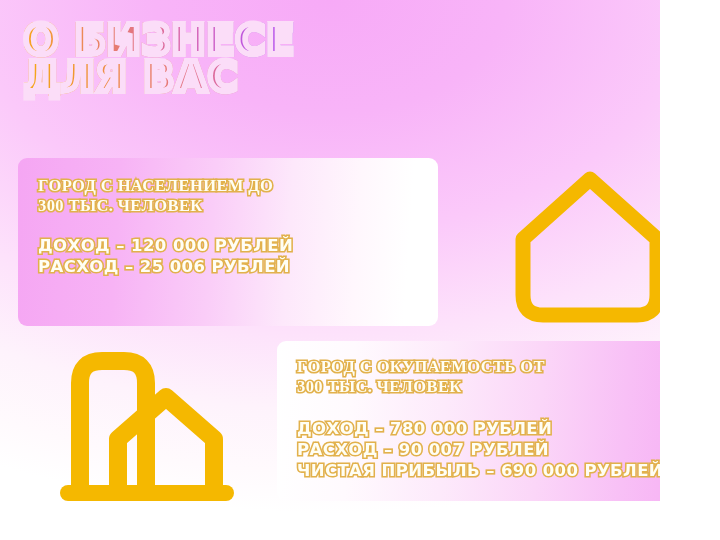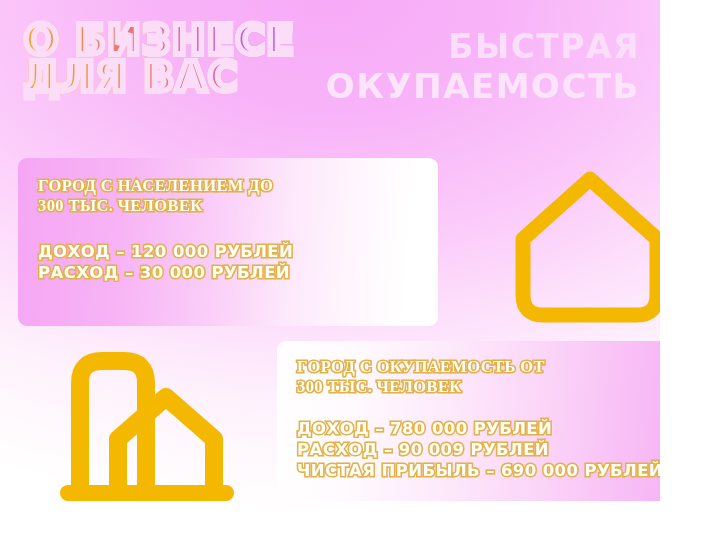--- a/index.html
+++ b/index.html
@@ -106,21 +106,21 @@
     font-weight: 700;
     font-size: 16.5px;
     letter-spacing: 0.4px;
     line-height: 1.22;
     color: #FFFEF4;
     -webkit-text-stroke: 3.2px #E2B14C;
     paint-order: stroke fill;
     white-space: nowrap;
   }
   .card-stats {
-    margin-top: 26px;
+    margin-top: 20px;
   }
   .card-2 .card-stats {
     margin-top: 22px;
   }
   .stat-line {
     display: block;
     font-family: "DejaVu Sans", sans-serif;
     font-weight: 700;
     font-size: 16.5px;
     letter-spacing: 0.4px;
@@ -176,44 +176,40 @@
 </head>
 <body>
 
 <div id="poster">
 
   <div class="headline">
     <span class="hl-line l1">О БИЗНЕСЕ</span>
     <span class="hl-line l2">ДЛЯ ВАС</span>
   </div>
 
-  <div class="subheading">
-    <span class="sh-line s1">БЫСТРАЯ</span>
-    <span class="sh-line s2">ОКУПАЕМОСТЬ</span>
-  </div>
 
   <div class="card card-1">
     <div class="card-title">
       <span>ГОРОД С НАСЕЛЕНИЕМ ДО</span><br>
       <span>300 ТЫС. ЧЕЛОВЕК</span>
     </div>
     <div class="card-stats">
       <span class="stat-line">ДОХОД – 120 000 РУБЛЕЙ</span>
-      <span class="stat-line">РАСХОД – 30 000 РУБЛЕЙ</span>
+      <span class="stat-line">РАСХОД – 25 006 РУБЛЕЙ</span>
     </div>
   </div>
 
   <div class="card card-2">
     <div class="card-title">
       <span>ГОРОД С ОКУПАЕМОСТЬ ОТ</span><br>
       <span>300 ТЫС. ЧЕЛОВЕК</span>
     </div>
     <div class="card-stats">
       <span class="stat-line">ДОХОД – 780 000 РУБЛЕЙ</span>
-      <span class="stat-line">РАСХОД – 90 009 РУБЛЕЙ</span>
+      <span class="stat-line">РАСХОД – 90 007 РУБЛЕЙ</span>
       <span class="stat-line">ЧИСТАЯ ПРИБЫЛЬ – 690 000 РУБЛЕЙ</span>
     </div>
   </div>
 
   <svg class="icon-house-single" viewBox="0 0 170 170">
     <path d="M 18 76 L 85 16 L 152 76 L 152 132 Q 152 152 132 152 L 38 152 Q 18 152 18 132 Z" fill="none" stroke="#F5B800" stroke-width="15" stroke-linejoin="round" stroke-linecap="round"></path>
   </svg>
 
   <svg class="icon-city" viewBox="0 0 185 172">
 

